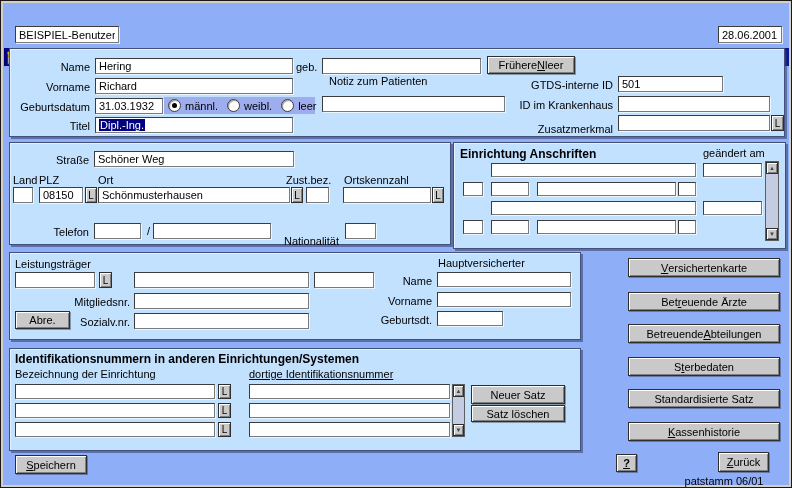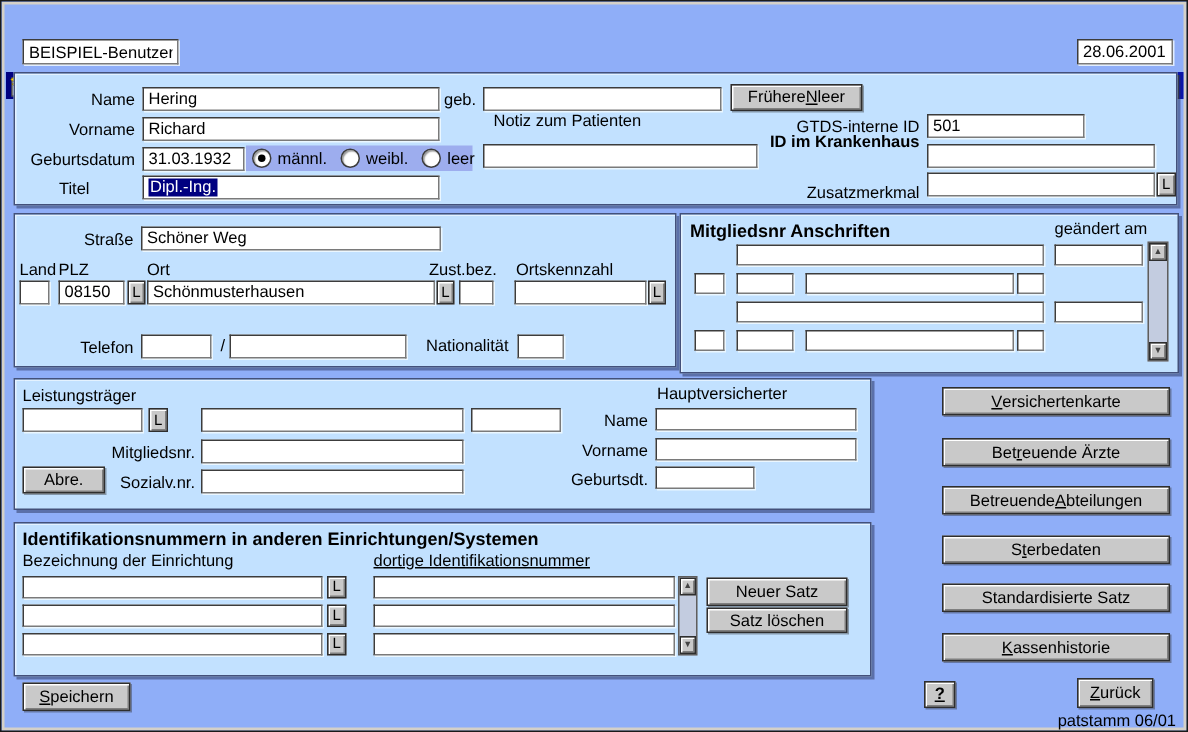--- a/index.html
+++ b/index.html
@@ -117,26 +117,26 @@
   <input class="f" style="left: 94px; top: 97px; width: 68px; height: 16px;" value="31.03.1932">
   <div class="radiostrip" style="left:163px;top:96px;width:151px;height:17px;">
     <span class="radio on"></span>
     <span class="rlab">männl.</span>
     <span class="radio"></span>
     <span class="rlab">weibl.</span>
     <span class="radio"></span>
     <span class="rlab">leer</span>
   </div>
 
-  <div class="labr" style="left:8px;top:119px;width:81px;text-align:center;">Titel</div>
+  <div class="labr" style="left:8px;top:119px;width:81px;">Titel</div>
   <div class="f fieldtext" style="left:94px;top:116px;width:198px;height:16px;"><span class="selhl">Dipl.-Ing.</span></div>
 
   <div class="labr" style="left:500px;top:78px;width:112px;">GTDS-interne ID</div>
   <input class="f" style="left: 617px; top: 75px; width: 105px; height: 16px;" value="501">
-  <div class="labr" style="left:500px;top:88px;width:112px;font-weight:bold;">ID im Krankenhaus</div>
+  <div class="labr" style="left:500px;top:98px;width:112px;">ID im Krankenhaus</div>
   <input class="f" style="left: 617px; top: 95px; width: 152px; height: 16px;">
   <div class="labr" style="left:500px;top:122px;width:112px;">Zusatzmerkmal</div>
   <input class="f" style="left: 617px; top: 114px; width: 152px; height: 16px;">
   <div class="lb" style="left:770px;top:114px;width:13px;height:16px;">L</div>
 
   <div class="panel" style="left:8px;top:141px;width:440px;height:101px;"></div>
 
   <div class="labr" style="left:8px;top:153px;width:80px;">Straße</div>
   <input class="f" style="left: 93px; top: 150px; width: 200px; height: 16px;" value="Schöner Weg">
 
@@ -152,25 +152,25 @@
   <input class="f" style="left: 97px; top: 186px; width: 192px; height: 16px;" value="Schönmusterhausen">
   <div class="lb" style="left:290px;top:186px;width:12px;height:16px;">L</div>
   <input class="f" style="left: 305px; top: 186px; width: 23px; height: 16px;">
   <input class="f" style="left: 342px; top: 186px; width: 88px; height: 16px;">
   <div class="lb" style="left:431px;top:186px;width:12px;height:16px;">L</div>
 
   <div class="labr" style="left:8px;top:225px;width:80px;">Telefon</div>
   <input class="f" style="left: 93px; top: 222px; width: 47px; height: 16px;">
   <div class="lab" style="left:146px;top:224px;">/</div>
   <input class="f" style="left: 152px; top: 222px; width: 118px; height: 16px;">
-  <div class="lab" style="left:283px;top:224px;">Nationalität</div>
+  <div class="lab" style="left:283px;top:234px;">Nationalität</div>
   <input class="f" style="left: 344px; top: 222px; width: 31px; height: 16px;">
 
   <div class="panel" style="left:452px;top:141px;width:331px;height:105px;"></div>
-  <div class="lab bold" style="left:459px;top:147px;font-size:12px;">Mitgliedsnr Anschriften</div>
+  <div class="lab bold" style="left:459px;top:147px;font-size:12px;">Einrichtung Anschriften</div>
   <div class="lab" style="left:702px;top:146px;">geändert am</div>
 
   <input class="f" style="left: 490px; top: 162px; width: 205px; height: 14px;">
   <input class="f" style="left: 702px; top: 162px; width: 59px; height: 14px;">
   <input class="f" style="left: 462px; top: 181px; width: 20px; height: 14px;">
   <input class="f" style="left: 490px; top: 181px; width: 38px; height: 14px;">
   <input class="f" style="left: 536px; top: 181px; width: 139px; height: 14px;">
   <input class="f" style="left: 677px; top: 181px; width: 18px; height: 14px;">
 
   <input class="f" style="left: 490px; top: 200px; width: 205px; height: 14px;">
@@ -265,15 +265,15 @@
       <span>peichern</span>
     </div>
   <div class="b" style="left:615px;top:453px;width:21px;height:18px;font-weight:bold;">
       <span class="u">?</span>
     </div>
   <div class="b" style="left:717px;top:451px;width:51px;height:20px;">
       <span></span>
       <span class="u">Z</span>
       <span>urück</span>
     </div>
-  <div class="labr" style="left:663px;top:474px;width:120px;">patstamm 06/01</div>
+  <div class="labr" style="left:663px;top:474px;width:120px;text-align:center;">patstamm 06/01</div>
 
 </div>
 
 </body></html>

